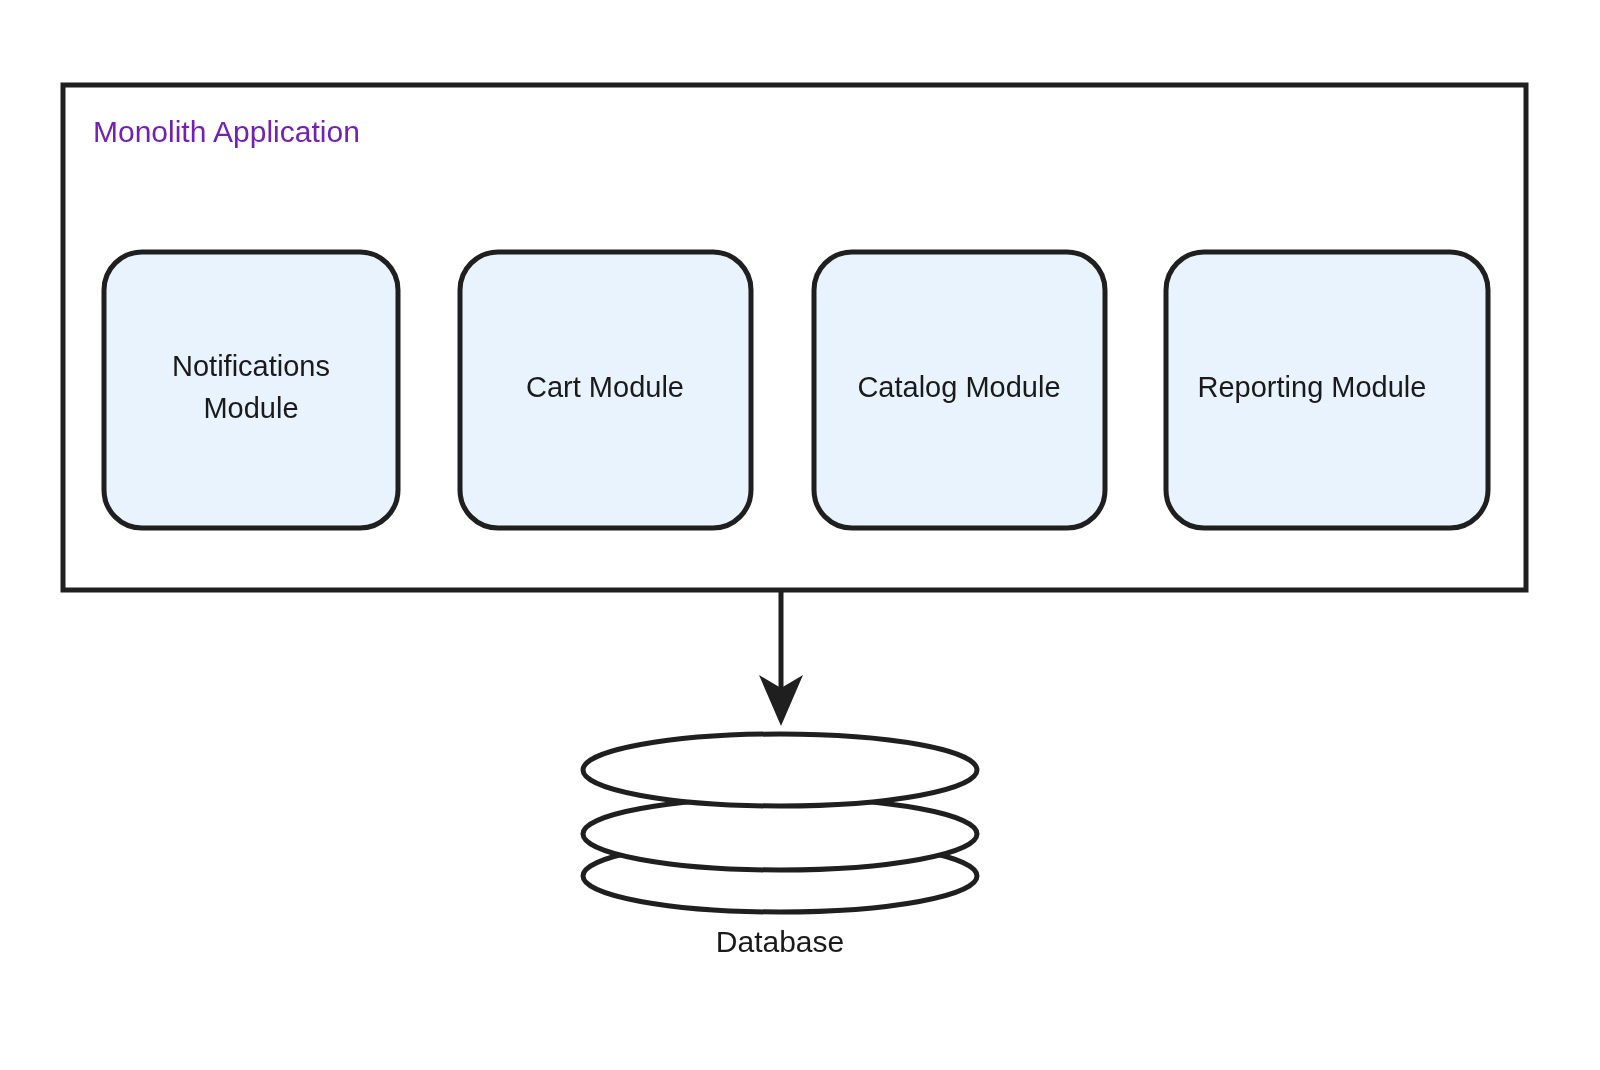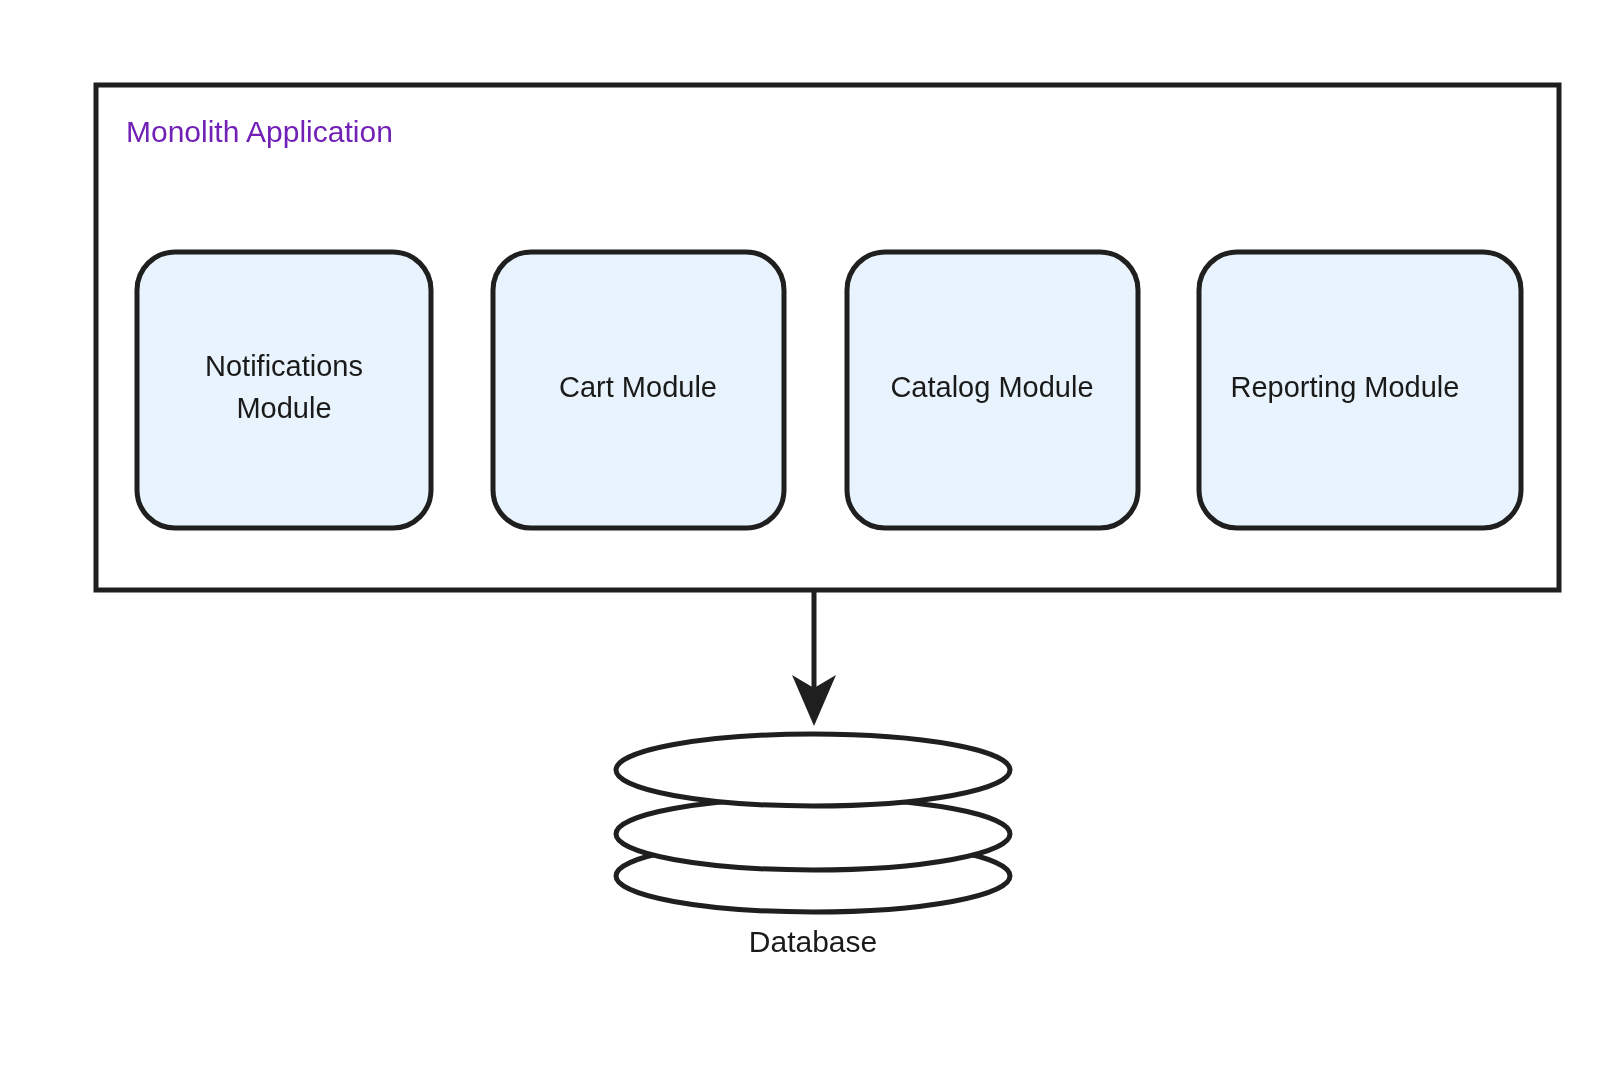--- a/index.html
+++ b/index.html
@@ -13,21 +13,20 @@
     font-family: "Liberation Sans", "DejaVu Sans", sans-serif;
     position: relative;
     overflow: hidden;
   }
   #diagram-root {
     position: absolute;
     left: 0;
     top: 0;
     width: 1360px;
     height: 1070px;
-    padding-left: 33px;
   }
   svg.diagram-svg {
     display: block;
     width: 1600px;
     height: 1070px;
   }
   .container-rect {
     fill: #ffffff;
     stroke: #1f1f1f;
     stroke-width: 5;

